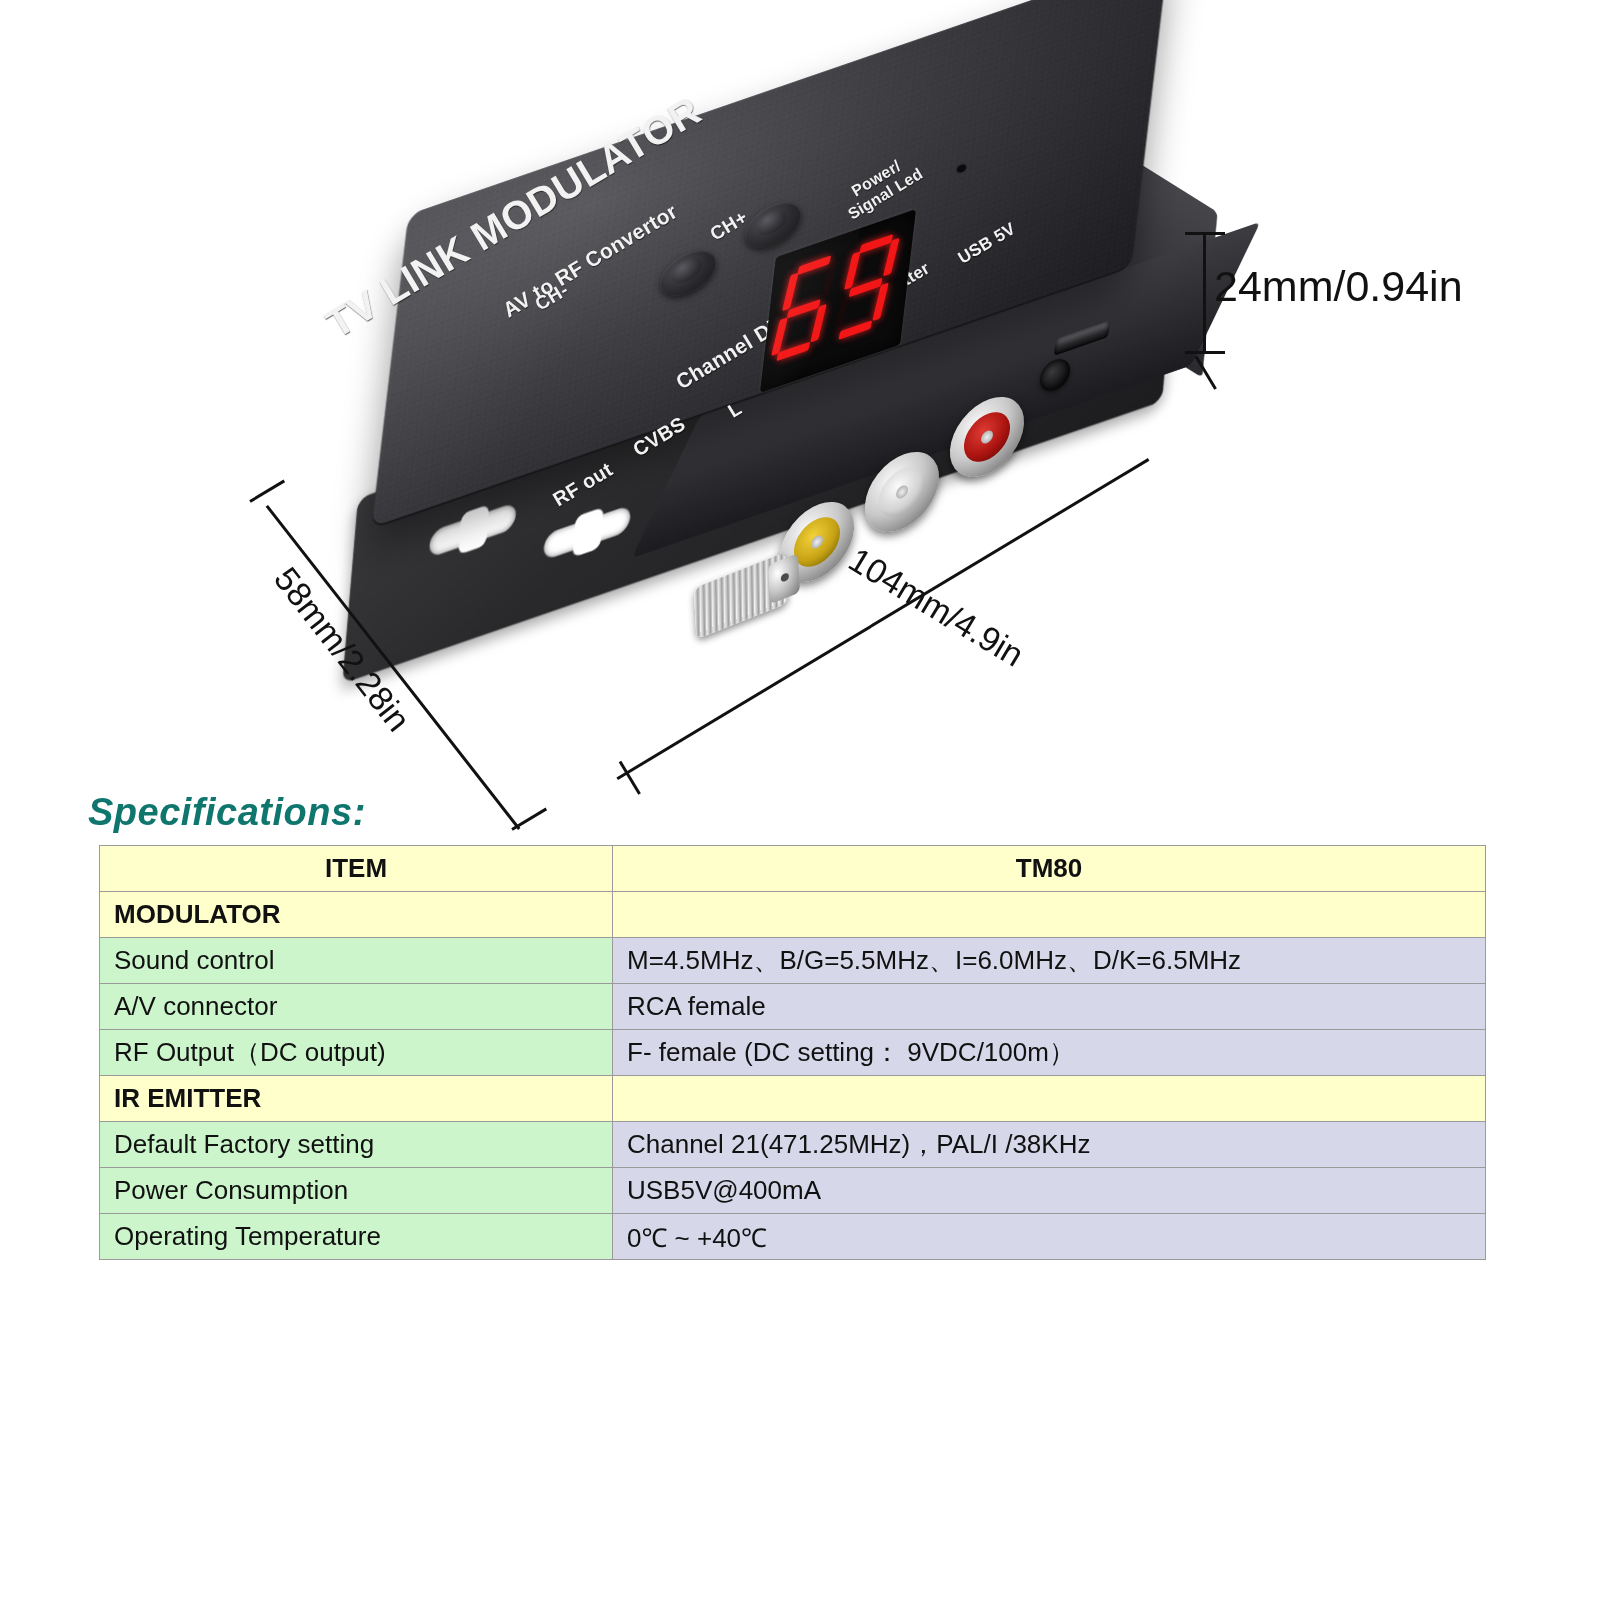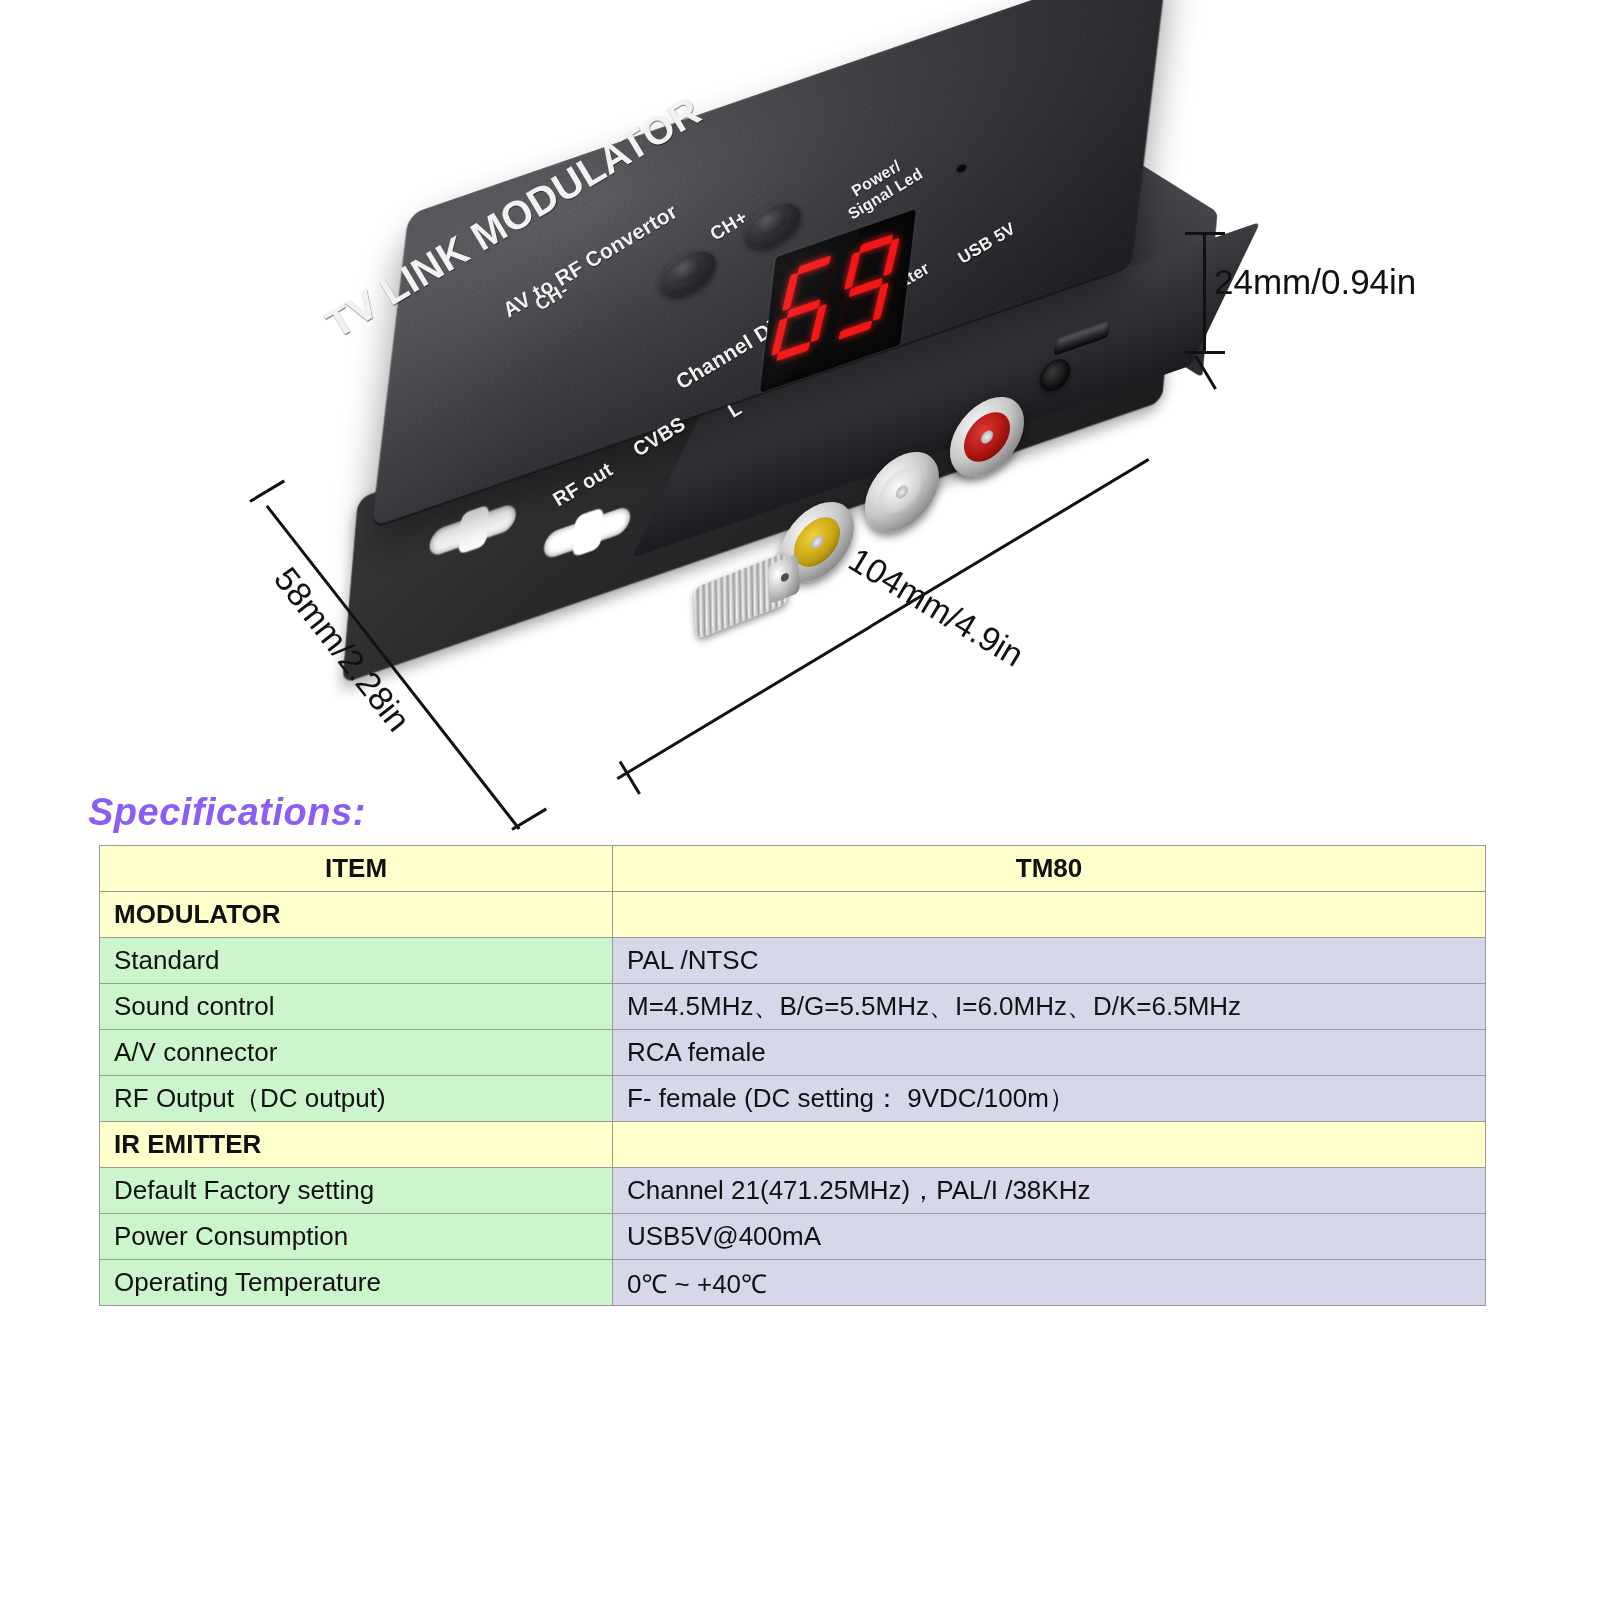--- a/index.html
+++ b/index.html
@@ -321,21 +321,21 @@
     position:absolute; left:86px; top:35px;
     width:8px; height:8px; border-radius:50%;
     background:#4a4a4a;
   }
 
   
   .dim-label {
     position: absolute;
     color: #111111;
     font-family: "Liberation Sans", sans-serif;
-    font-size: 35px;
+    font-size: 43px;
     white-space: nowrap;
   }
   #dim-height-label { left: 1214px; top: 262px; }
   #dim-width-label  {
     left: 862px; top: 540px;
     transform: rotate(31deg);
     transform-origin: left top;
     font-size: 34px;
   }
   #dim-depth-label  {
@@ -347,21 +347,21 @@
   .dimline { position: absolute; background: #111; }
 
   
   #spec-heading {
     position: absolute;
     left: 88px;
     top: 791px;
     font-size: 38px;
     font-weight: bold;
     font-style: italic;
-    color: #8b5cf6;
+    color: #0f766e;
     letter-spacing: .5px;
   }
 
   #spec-table {
     position: absolute;
     left: 99px;
     top: 845px;
     width: 1386px;
     border-collapse: collapse;
     table-layout: fixed;
@@ -524,24 +524,20 @@
       <td>ITEM</td>
       <td>TM80</td>
     </tr>
 
     <tr class="row-section">
       <td>MODULATOR</td>
       <td></td>
     </tr>
 
     <tr class="row-data">
-      <td class="k">Standard</td>
-      <td class="v">PAL /NTSC</td>
-    </tr>
-    <tr class="row-data">
       <td class="k">Sound control</td>
       <td class="v">M=4.5MHz、B/G=5.5MHz、I=6.0MHz、D/K=6.5MHz</td>
     </tr>
     <tr class="row-data">
       <td class="k">A/V connector</td>
       <td class="v">RCA female</td>
     </tr>
     <tr class="row-data">
       <td class="k">RF Output（DC output)</td>
       <td class="v">F- female (DC setting： 9VDC/100m）</td>

